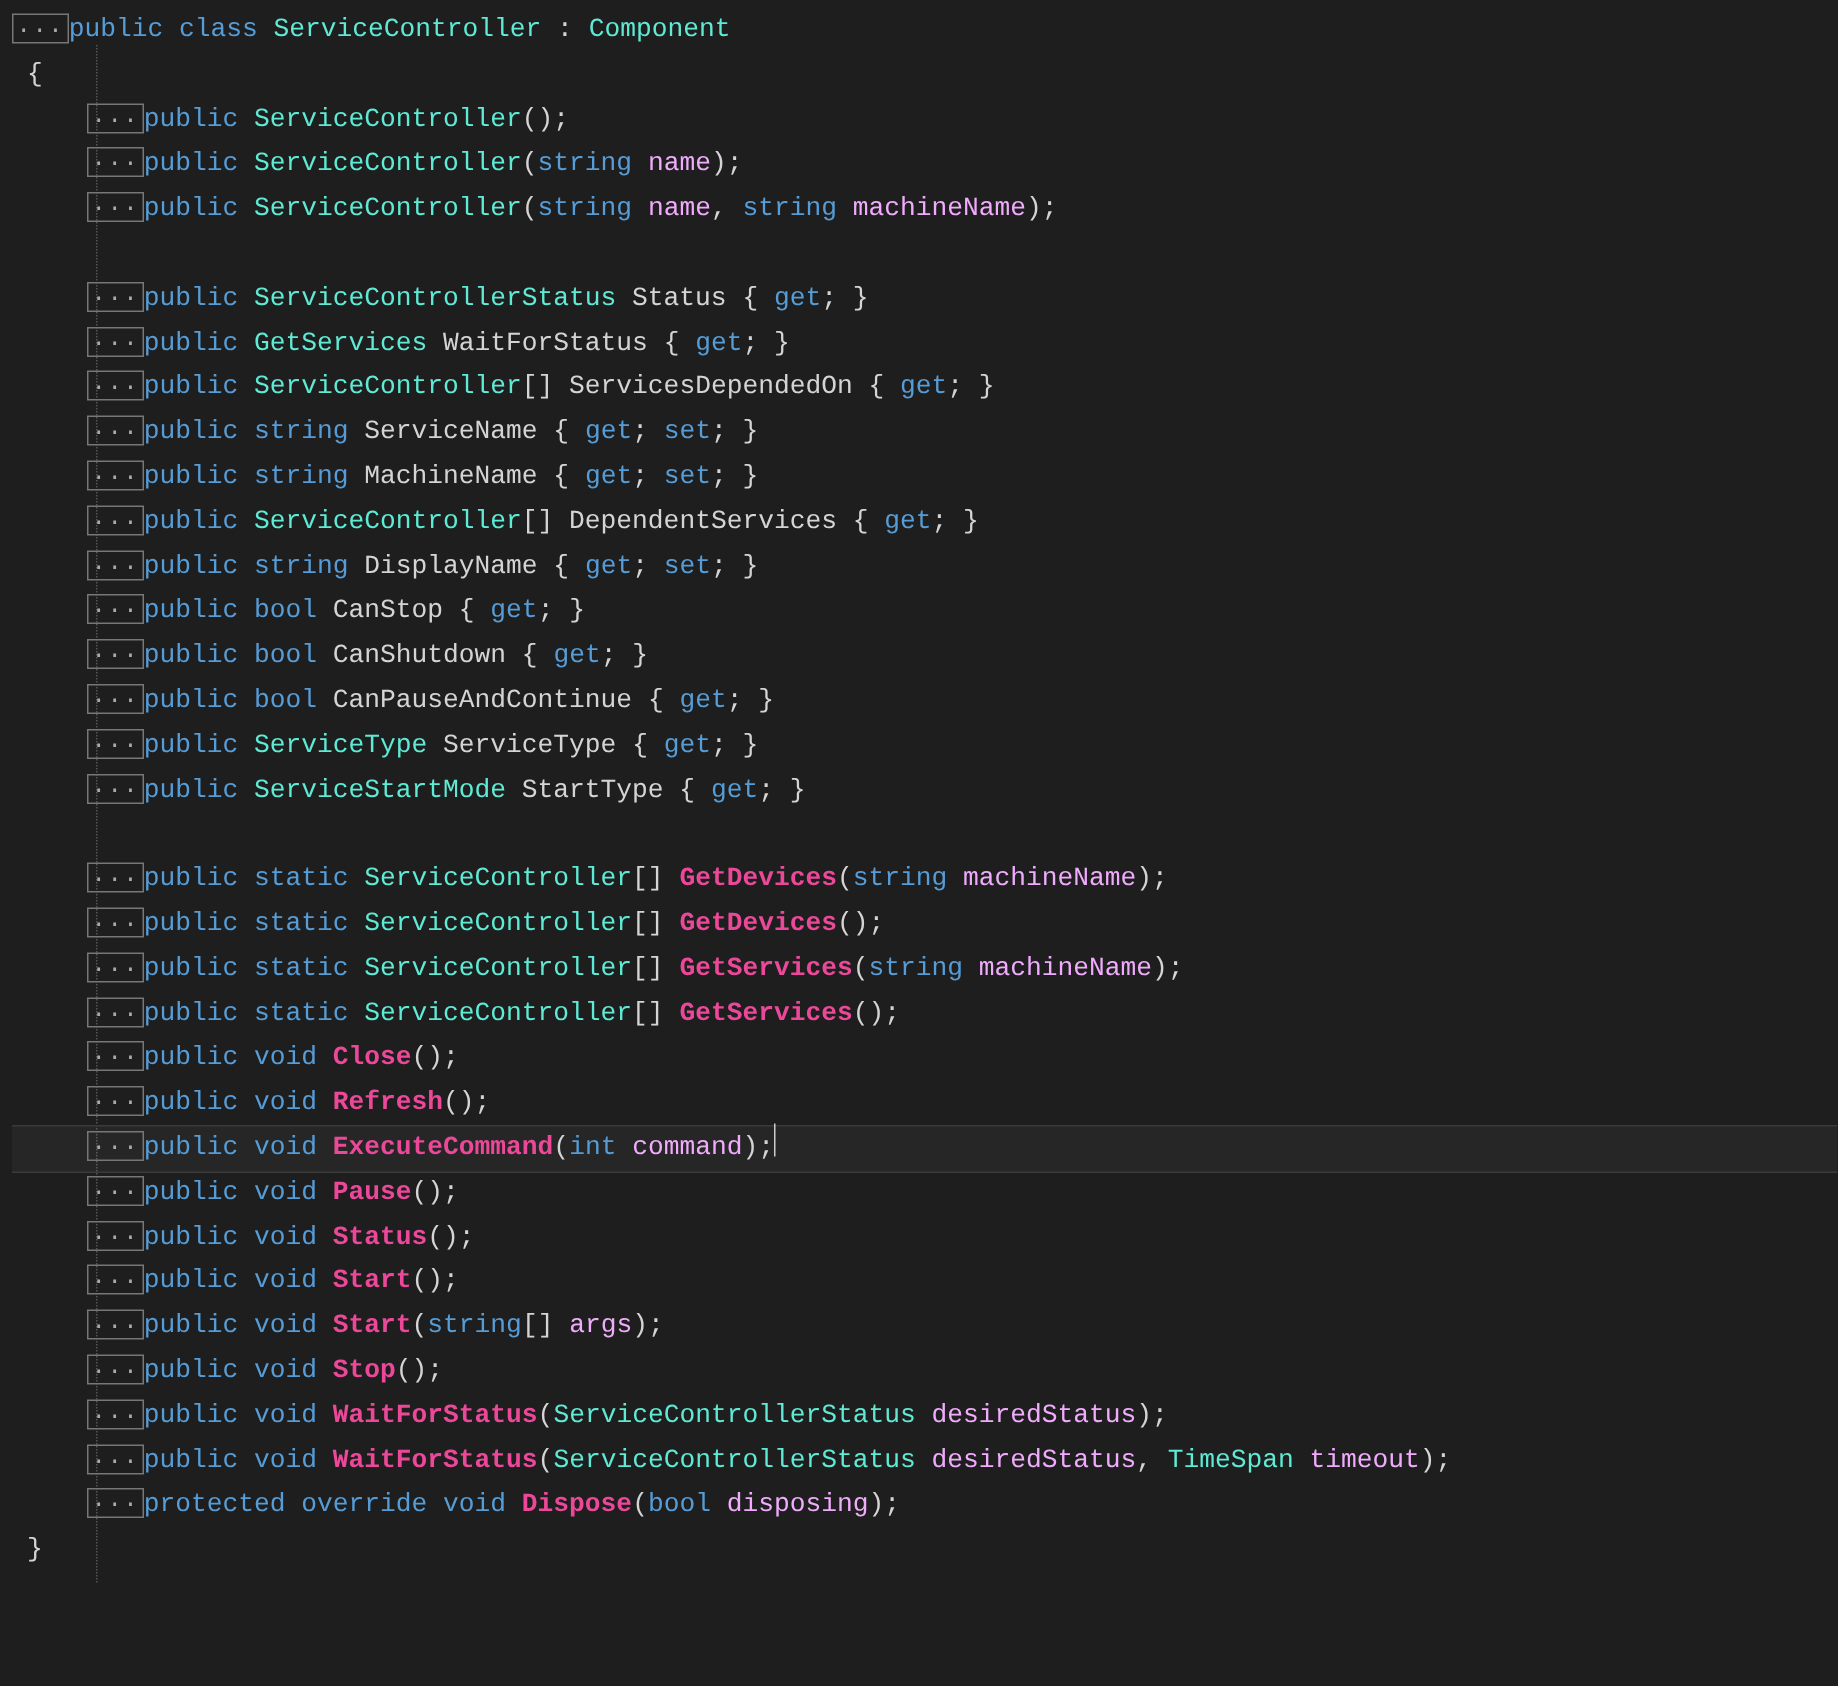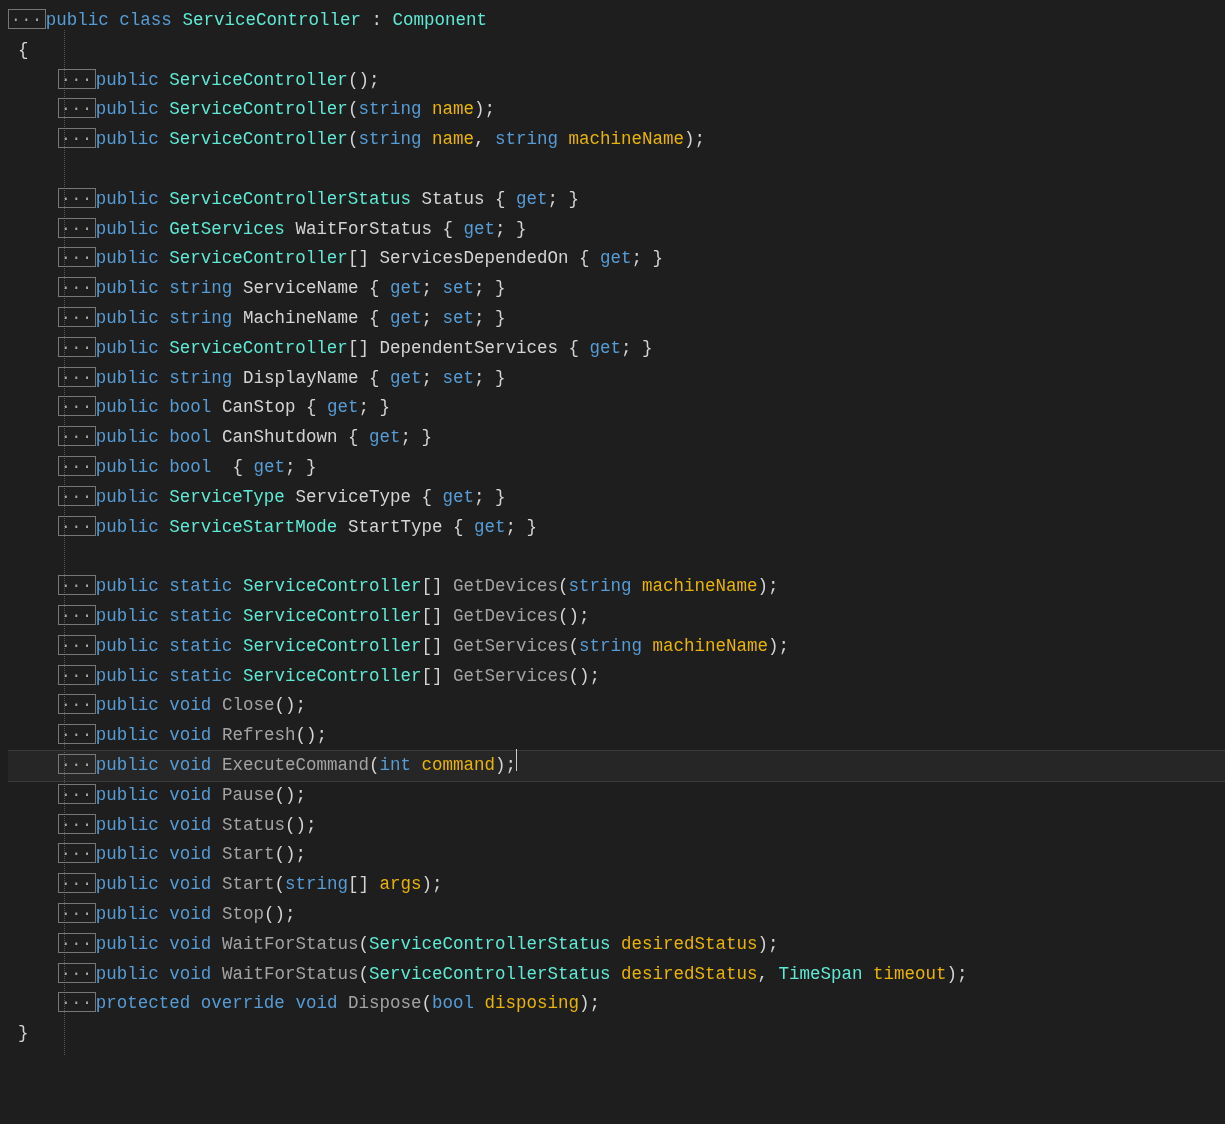--- a/index.html
+++ b/index.html
@@ -52,22 +52,22 @@
     margin-right: 0;
     margin-top: 3px;
     user-select: none;
     box-sizing: border-box;
   }
   .col0  { padding-left: 0; }
   .open  { color: #d4d4d4; padding-left: 10px; }
   .close { color: #d4d4d4; padding-left: 10px; }
   .kw    { color: #569cd6; }   
   .type  { color: #5eead4; }   
-  .method{ color: #a3a3a3; }   
-  .ident { color: #eab308; text-align: right; }   
+  .method{ color: #ec4899; font-weight: bold; }   
+  .ident { color: #f0abfc; text-align: right; }   
   .plain { color: #d4d4d4; }
   .cursor{ display:inline-block; width:1px; height:22px; background:#cccccc; vertical-align:middle; margin-left:0px; position:relative; top:-2px;}
   .blank { height: 29.8px; }
   .pad-fold { width: 50px; display:inline-block; } 
 </style>
 </head>
 <body>
 
 <div class="editor">
   <div class="guide"></div>
@@ -80,21 +80,21 @@
       <div class="line blank"></div>
       <div class="line"><span class="pad-fold"></span><span class="fold">...</span><span class="kw">public</span><span class="plain"> </span><span class="type">ServiceControllerStatus</span><span class="plain"></span><span class="plain"> </span><span class="plain">Status</span><span class="plain"> { </span><span class="kw">get</span><span class="plain">;</span><span class="plain"> }</span></div>
       <div class="line"><span class="pad-fold"></span><span class="fold">...</span><span class="kw">public</span><span class="plain"> </span><span class="type">GetServices</span><span class="plain"></span><span class="plain"> </span><span class="plain">WaitForStatus</span><span class="plain"> { </span><span class="kw">get</span><span class="plain">;</span><span class="plain"> }</span></div>
       <div class="line"><span class="pad-fold"></span><span class="fold">...</span><span class="kw">public</span><span class="plain"> </span><span class="type">ServiceController</span><span class="plain">[]</span><span class="plain"> </span><span class="plain">ServicesDependedOn</span><span class="plain"> { </span><span class="kw">get</span><span class="plain">;</span><span class="plain"> }</span></div>
       <div class="line"><span class="pad-fold"></span><span class="fold">...</span><span class="kw">public</span><span class="plain"> </span><span class="kw">string</span><span class="plain"></span><span class="plain"> </span><span class="plain">ServiceName</span><span class="plain"> { </span><span class="kw">get</span><span class="plain">;</span><span class="plain"> </span><span class="kw">set</span><span class="plain">;</span><span class="plain"> }</span></div>
       <div class="line"><span class="pad-fold"></span><span class="fold">...</span><span class="kw">public</span><span class="plain"> </span><span class="kw">string</span><span class="plain"></span><span class="plain"> </span><span class="plain">MachineName</span><span class="plain"> { </span><span class="kw">get</span><span class="plain">;</span><span class="plain"> </span><span class="kw">set</span><span class="plain">;</span><span class="plain"> }</span></div>
       <div class="line"><span class="pad-fold"></span><span class="fold">...</span><span class="kw">public</span><span class="plain"> </span><span class="type">ServiceController</span><span class="plain">[]</span><span class="plain"> </span><span class="plain">DependentServices</span><span class="plain"> { </span><span class="kw">get</span><span class="plain">;</span><span class="plain"> }</span></div>
       <div class="line"><span class="pad-fold"></span><span class="fold">...</span><span class="kw">public</span><span class="plain"> </span><span class="kw">string</span><span class="plain"></span><span class="plain"> </span><span class="plain">DisplayName</span><span class="plain"> { </span><span class="kw">get</span><span class="plain">;</span><span class="plain"> </span><span class="kw">set</span><span class="plain">;</span><span class="plain"> }</span></div>
       <div class="line"><span class="pad-fold"></span><span class="fold">...</span><span class="kw">public</span><span class="plain"> </span><span class="kw">bool</span><span class="plain"></span><span class="plain"> </span><span class="plain">CanStop</span><span class="plain"> { </span><span class="kw">get</span><span class="plain">;</span><span class="plain"> }</span></div>
       <div class="line"><span class="pad-fold"></span><span class="fold">...</span><span class="kw">public</span><span class="plain"> </span><span class="kw">bool</span><span class="plain"></span><span class="plain"> </span><span class="plain">CanShutdown</span><span class="plain"> { </span><span class="kw">get</span><span class="plain">;</span><span class="plain"> }</span></div>
-      <div class="line"><span class="pad-fold"></span><span class="fold">...</span><span class="kw">public</span><span class="plain"> </span><span class="kw">bool</span><span class="plain"></span><span class="plain"> </span><span class="plain"> { </span><span class="kw">get</span><span class="plain">;</span><span class="plain"> }</span></div>
+      <div class="line"><span class="pad-fold"></span><span class="fold">...</span><span class="kw">public</span><span class="plain"> </span><span class="kw">bool</span><span class="plain"></span><span class="plain"> </span><span class="plain">CanPauseAndContinue</span><span class="plain"> { </span><span class="kw">get</span><span class="plain">;</span><span class="plain"> }</span></div>
       <div class="line"><span class="pad-fold"></span><span class="fold">...</span><span class="kw">public</span><span class="plain"> </span><span class="type">ServiceType</span><span class="plain"></span><span class="plain"> </span><span class="plain">ServiceType</span><span class="plain"> { </span><span class="kw">get</span><span class="plain">;</span><span class="plain"> }</span></div>
       <div class="line"><span class="pad-fold"></span><span class="fold">...</span><span class="kw">public</span><span class="plain"> </span><span class="type">ServiceStartMode</span><span class="plain"></span><span class="plain"> </span><span class="plain">StartType</span><span class="plain"> { </span><span class="kw">get</span><span class="plain">;</span><span class="plain"> }</span></div>
       <div class="line blank"></div>
       <div class="line"><span class="pad-fold"></span><span class="fold">...</span><span class="kw">public</span><span class="plain"> </span><span class="kw">static</span><span class="plain"> </span><span class="type">ServiceController</span><span class="plain">[]</span><span class="plain"> </span><span class="method">GetDevices</span><span class="plain">(</span><span class="kw">string</span><span class="plain"></span><span class="plain"> </span><span class="ident">machineName</span><span class="plain">);</span></div>
       <div class="line"><span class="pad-fold"></span><span class="fold">...</span><span class="kw">public</span><span class="plain"> </span><span class="kw">static</span><span class="plain"> </span><span class="type">ServiceController</span><span class="plain">[]</span><span class="plain"> </span><span class="method">GetDevices</span><span class="plain">(</span><span class="plain">);</span></div>
       <div class="line"><span class="pad-fold"></span><span class="fold">...</span><span class="kw">public</span><span class="plain"> </span><span class="kw">static</span><span class="plain"> </span><span class="type">ServiceController</span><span class="plain">[]</span><span class="plain"> </span><span class="method">GetServices</span><span class="plain">(</span><span class="kw">string</span><span class="plain"></span><span class="plain"> </span><span class="ident">machineName</span><span class="plain">);</span></div>
       <div class="line"><span class="pad-fold"></span><span class="fold">...</span><span class="kw">public</span><span class="plain"> </span><span class="kw">static</span><span class="plain"> </span><span class="type">ServiceController</span><span class="plain">[]</span><span class="plain"> </span><span class="method">GetServices</span><span class="plain">(</span><span class="plain">);</span></div>
       <div class="line"><span class="pad-fold"></span><span class="fold">...</span><span class="kw">public</span><span class="plain"> </span><span class="kw">void</span><span class="plain"></span><span class="plain"> </span><span class="method">Close</span><span class="plain">(</span><span class="plain">);</span></div>
       <div class="line"><span class="pad-fold"></span><span class="fold">...</span><span class="kw">public</span><span class="plain"> </span><span class="kw">void</span><span class="plain"></span><span class="plain"> </span><span class="method">Refresh</span><span class="plain">(</span><span class="plain">);</span></div>
       <div class="line highlight"><span class="pad-fold"></span><span class="fold">...</span><span class="kw">public</span><span class="plain"> </span><span class="kw">void</span><span class="plain"></span><span class="plain"> </span><span class="method">ExecuteCommand</span><span class="plain">(</span><span class="kw">int</span><span class="plain"></span><span class="plain"> </span><span class="ident">command</span><span class="plain">);</span><span class="cursor"></span></div>

